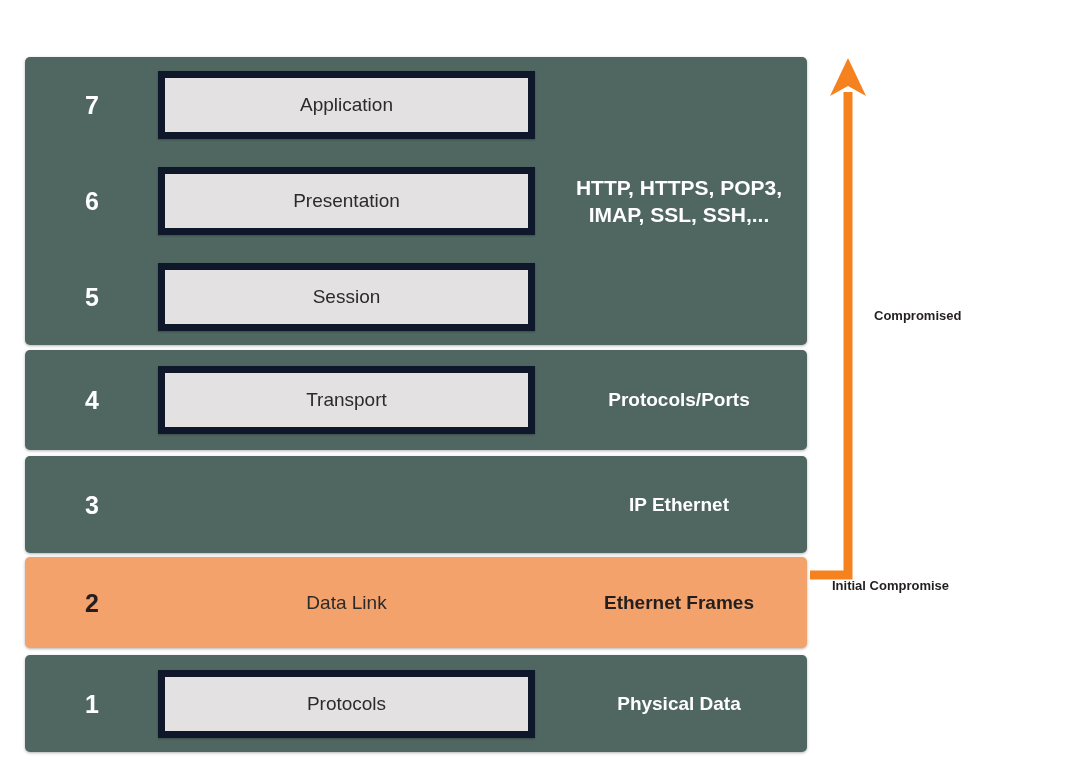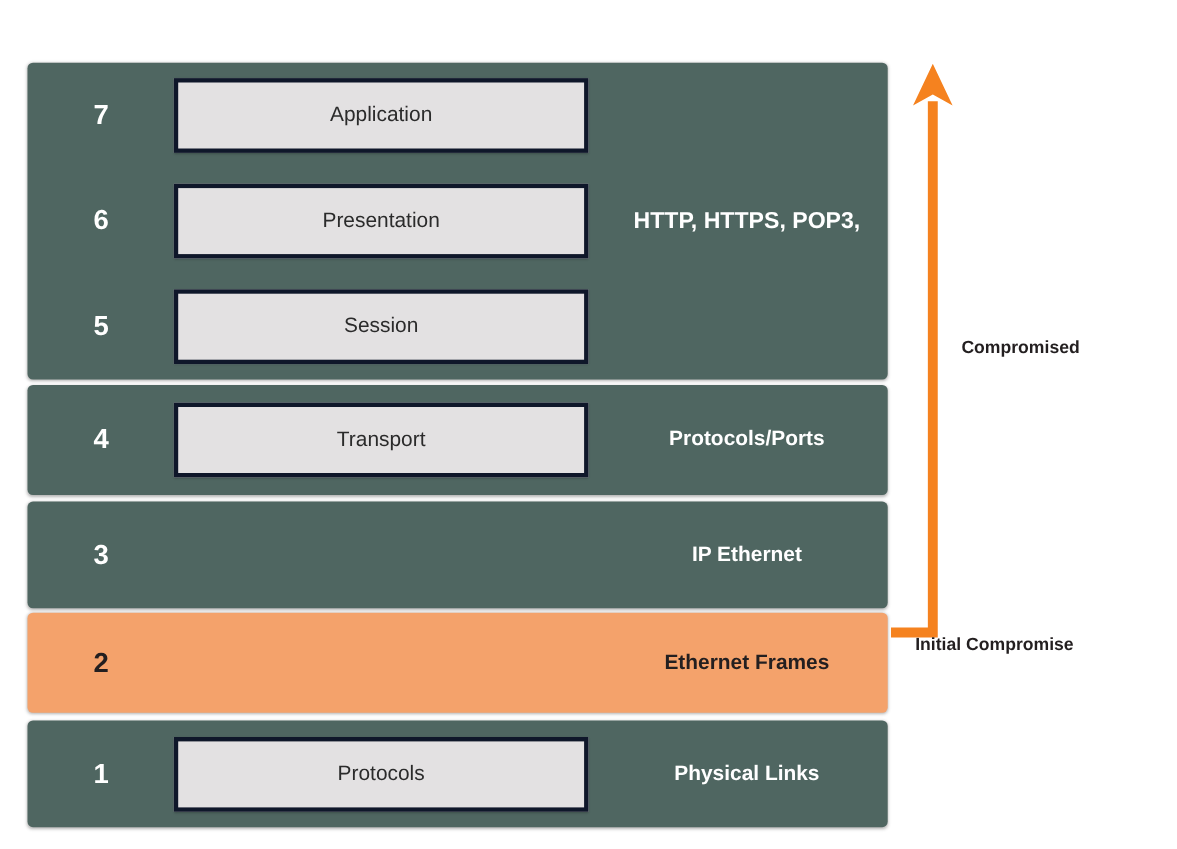--- a/index.html
+++ b/index.html
@@ -63,21 +63,21 @@
   .layer-num.dark { color: #231f20; }
 
   .layer-box {
     position: absolute;
     left: 133px;
     top: 50%;
     transform: translateY(-50%);
     width: 377px;
     height: 68px;
     background: #E3E1E2;
-    border: 4px solid #0f172a;
+    border: 7px solid #0f172a;
     box-sizing: border-box;
     display: flex;
     align-items: center;
     justify-content: center;
     box-shadow: 0 1px 2px rgba(0,0,0,0.25);
   }
   .layer-box.plain {
     background: transparent;
     border: none;
     box-shadow: none;
@@ -130,21 +130,21 @@
     left: 806px;
     top: 52px;
     width: 70px;
     height: 530px;
     pointer-events: none;
   }
 
   
   .annotation {
     position: absolute;
-    font-size: 16px;
+    font-size: 13px;
     font-weight: bold;
     color: #231f20;
     white-space: nowrap;
     text-align: center;
   }
   #label-compromised       { left: 874px; top: 308px; }
   #label-initial-compromise{ left: 832px; top: 578px; }
 </style>
 </head>
 <body>
@@ -170,20 +170,21 @@
     <div class="row" id="row-5">
       <div class="layer-num">5</div>
       <div class="layer-box">
         <span class="layer-box-text">Session</span>
       </div>
     </div>
 
     <div id="note-upper">
       <span>
         <span>HTTP, HTTPS, POP3,</span><br>
+        <span>IMAP, SSL, SSH,...</span>
       </span>
     </div>
   </div>
 
   <div class="band green" id="band-4">
     <div class="row">
       <div class="layer-num">4</div>
       <div class="layer-box">
         <span class="layer-box-text">Transport</span>
       </div>
@@ -194,31 +195,34 @@
   <div class="band green" id="band-3">
     <div class="row">
       <div class="layer-num">3</div>
       <div class="note">IP Ethernet</div>
     </div>
   </div>
 
   <div class="band orange" id="band-2">
     <div class="row">
       <div class="layer-num dark">2</div>
+      <div class="layer-box plain">
+        <span class="layer-box-text">Data Link</span>
+      </div>
       <div class="note dark">Ethernet Frames</div>
     </div>
   </div>
 
   <div class="band green" id="band-1">
     <div class="row">
       <div class="layer-num">1</div>
       <div class="layer-box">
         <span class="layer-box-text">Protocols</span>
       </div>
-      <div class="note">Physical Links</div>
+      <div class="note">Physical Data</div>
     </div>
   </div>
 
   <svg id="arrow" viewBox="0 0 70 530">
     <path d="M 4 523 L 42 523 L 42 40" fill="none" stroke="#F5821F" stroke-width="9" stroke-linecap="butt" stroke-linejoin="miter"></path>
     <path d="M 42 6 L 60 44 L 42 34 L 24 44 Z" fill="#F5821F"></path>
   </svg>
 
   <div class="annotation" id="label-compromised">Compromised</div>
 

